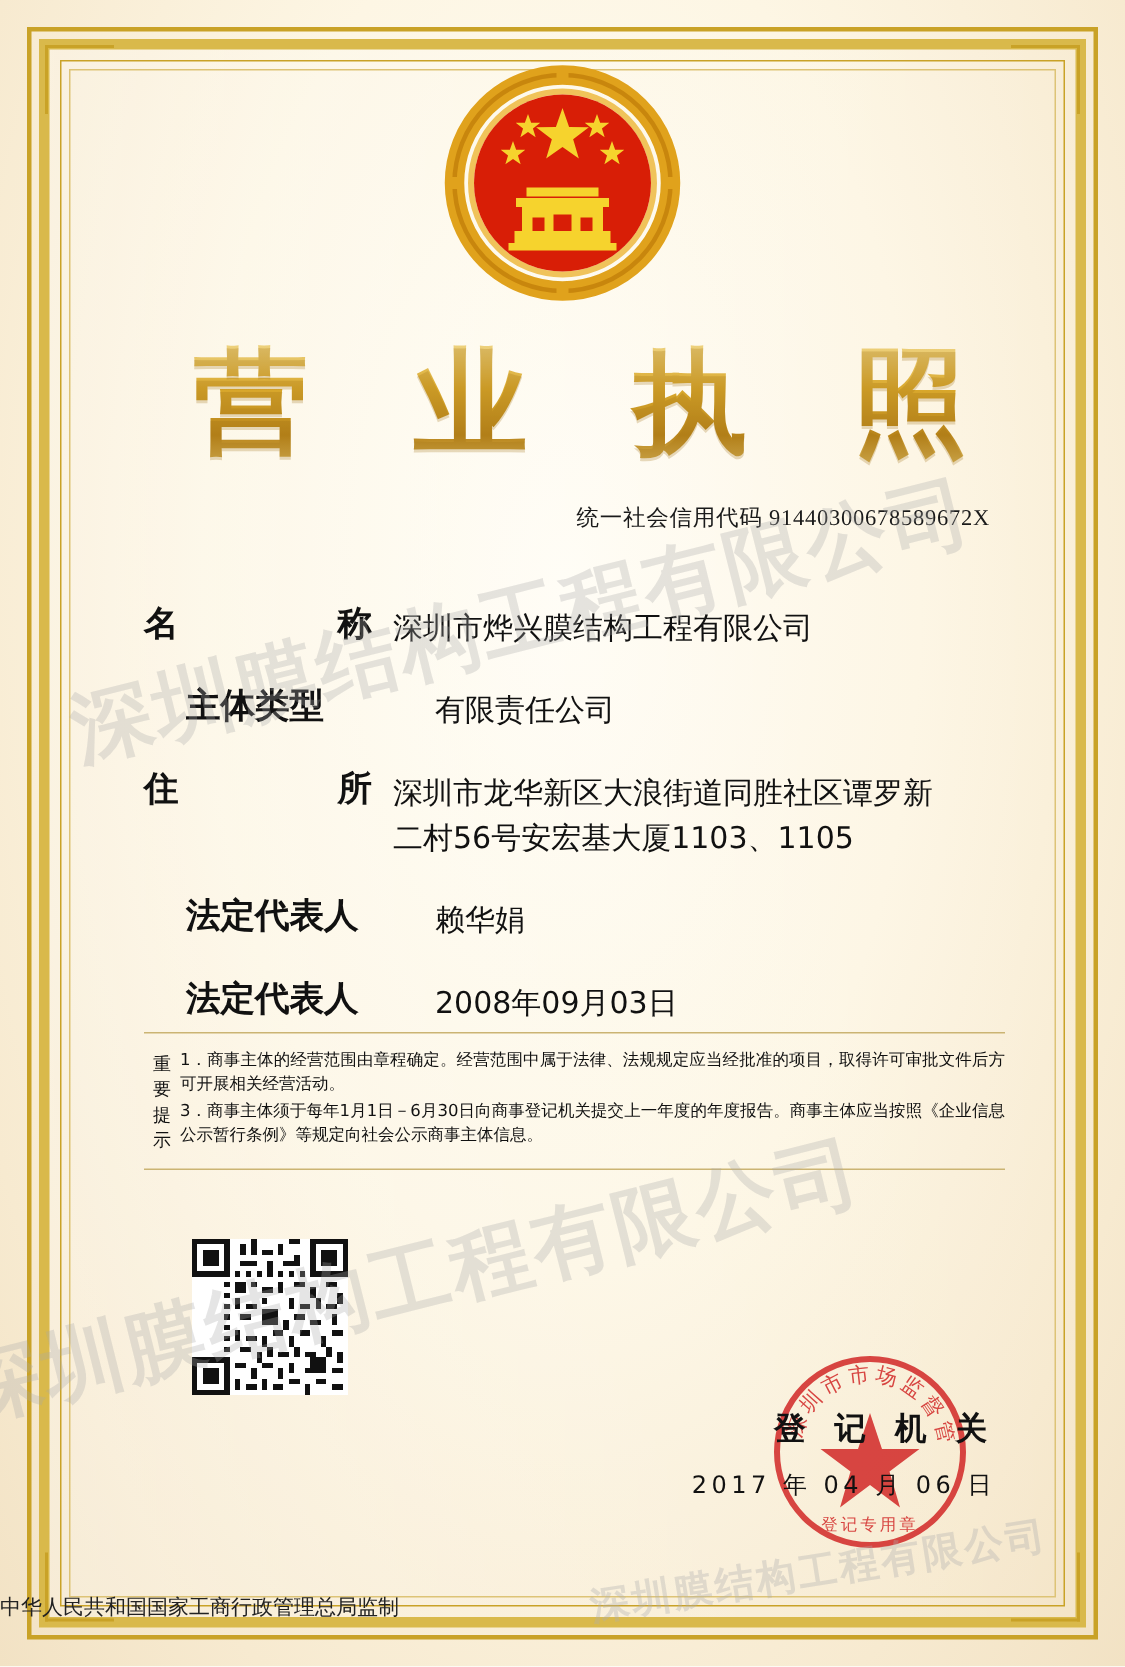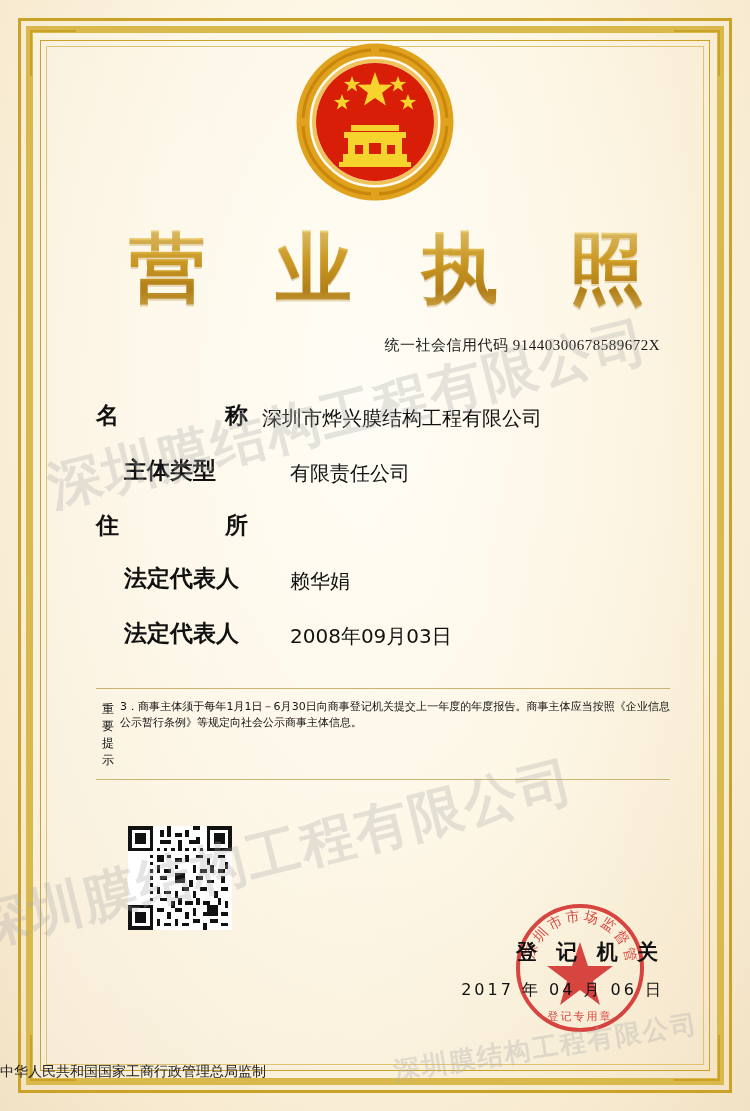--- a/index.html
+++ b/index.html
@@ -299,20 +299,24 @@
     <div class="field-row">
       <div class="field-label tight">主体类型</div>
       <div class="field-value">有限责任公司</div>
     </div>
 
     <div class="field-row">
       <div class="field-label">
         <span>住</span>
           <span>所</span>
       </div>
+      <div class="field-value">
+        <span>深圳市龙华新区大浪街道同胜社区谭罗新</span>
+        <span class="line2">二村56号安宏基大厦1103、1105</span>
+      </div>
     </div>
 
     <div class="field-row">
       <div class="field-label tight">法定代表人</div>
       <div class="field-value">赖华娟</div>
     </div>
 
     <div class="field-row">
       <div class="field-label tight">法定代表人</div>
       <div class="field-value">2008年09月03日</div>
@@ -320,20 +324,21 @@
   </div>
 
   <div class="notice">
     <div class="notice-label">
       <span>重</span><br>
       <span>要</span><br>
       <span>提</span><br>
       <span>示</span>
     </div>
     <div class="notice-body">
+      <p>1．商事主体的经营范围由章程确定。经营范围中属于法律、法规规定应当经批准的项目，取得许可审批文件后方可开展相关经营活动。</p>
       <p>3．商事主体须于每年1月1日－6月30日向商事登记机关提交上一年度的年度报告。商事主体应当按照《企业信息公示暂行条例》等规定向社会公示商事主体信息。</p>
     </div>
   </div>
 
   <div class="qr">
     <svg viewBox="0 0 29 29" width="104" height="104" shape-rendering="crispEdges">
       <rect width="29" height="29" fill="#ffffff"></rect>
       <g fill="#111111">
 
         <rect x="0" y="0" width="7" height="1"></rect>

